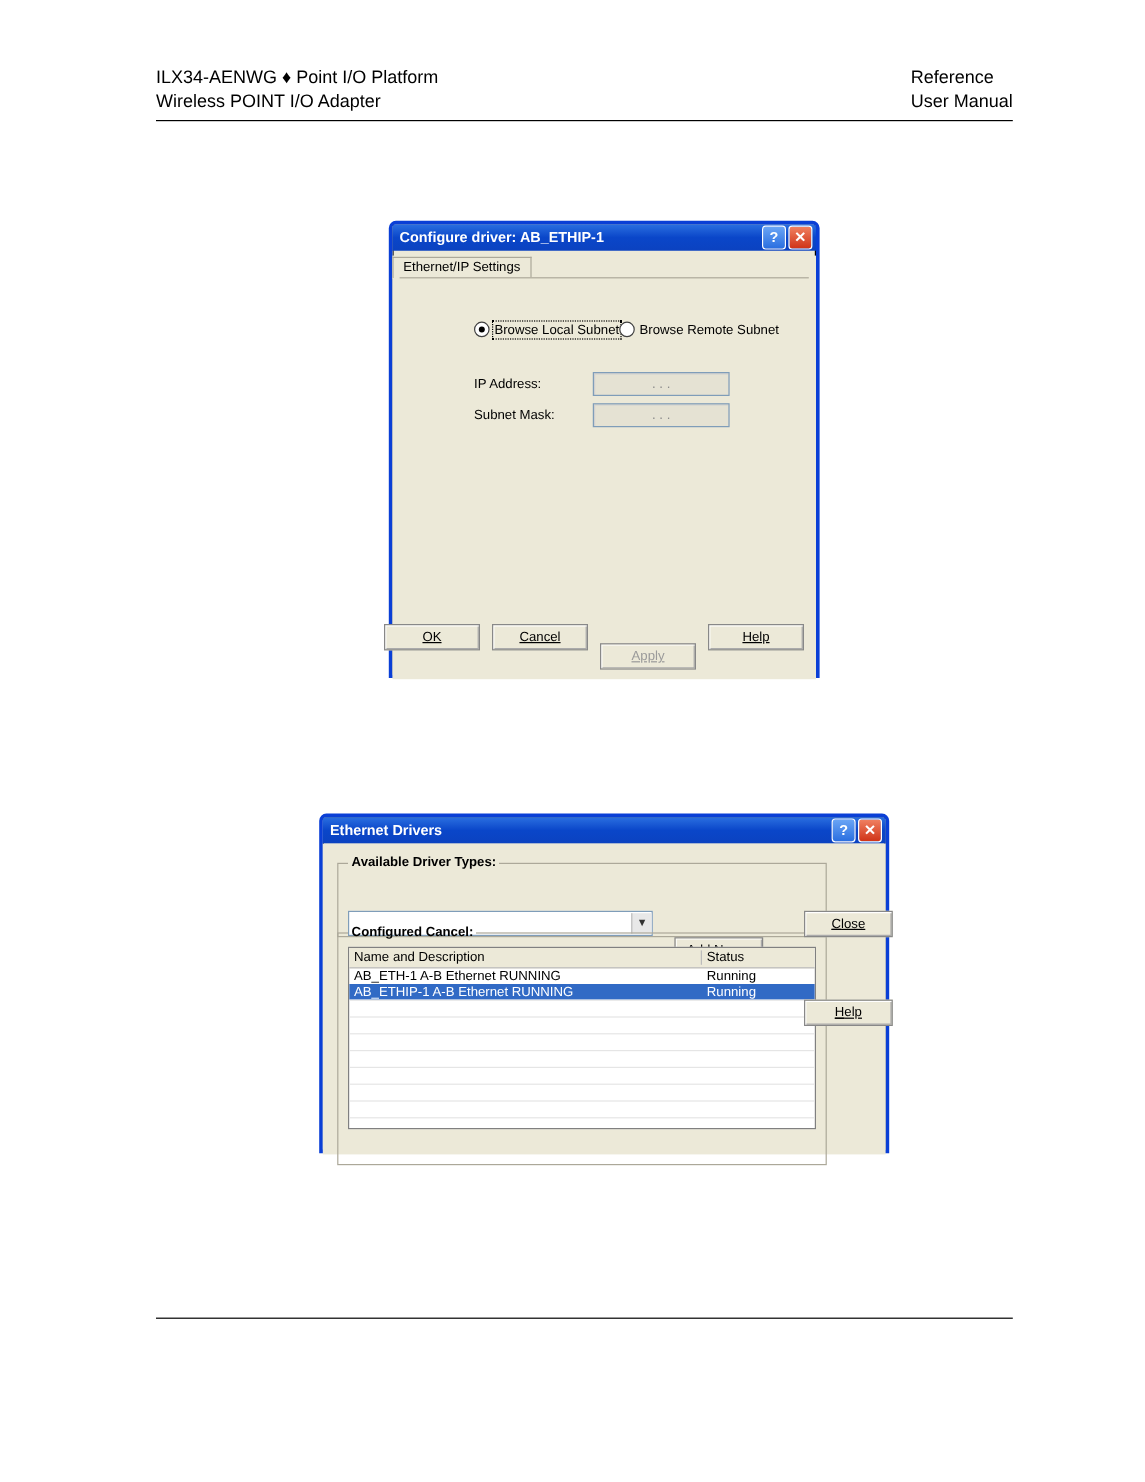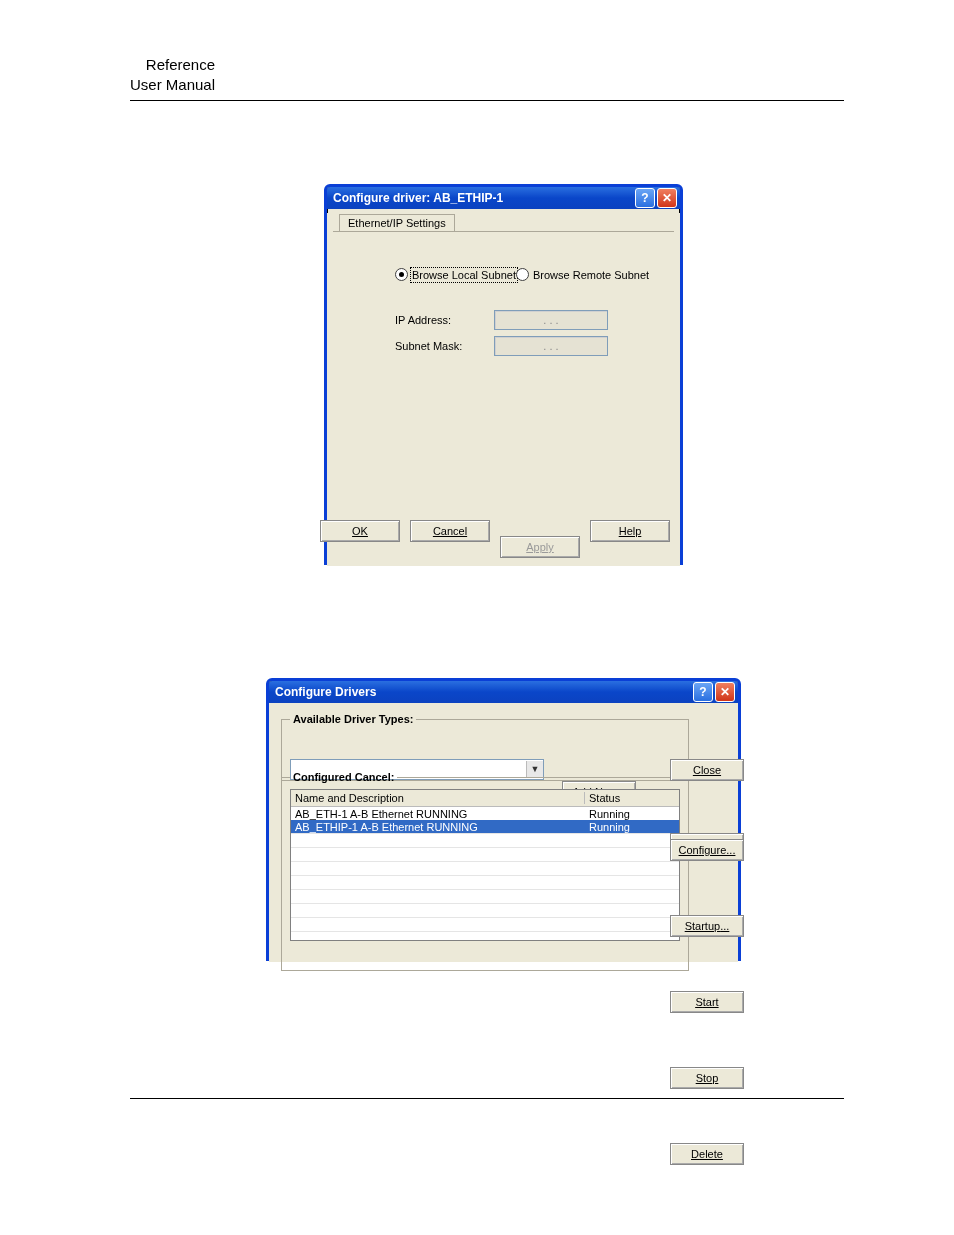--- a/index.html
+++ b/index.html
@@ -17,21 +17,21 @@
     left: 130px;
     right: 110px;
     border-bottom: 1px solid #000;
     padding-bottom: 4px;
     display: flex;
     justify-content: space-between;
     font-size: 15px;
     line-height: 1.35;
   }
   .page-header .left { text-align: left; }
-  .page-header .right { text-align: right; }
+  .page-header .right { }
 
   .page-footer-line {
     position: absolute;
     left: 130px;
     right: 110px;
     top: 1098px;
     border-top: 1px solid #000;
     height: 0;
   }
 
@@ -106,21 +106,21 @@
   fieldset.xp > legend {
     font-size: 11px;
     color: #000;
     padding: 0 3px;
     font-weight: bold;
   }
 
   
   .win1 { left: 324px; top: 184px; width: 353px; height: 375px; }
   .tab-strip {
-    margin: 4px 0 0 12px;
+    margin: 4px 0 0 0;
     display: flex;
     gap: 2px;
   }
   .tab {
     border: 1px solid #aca899;
     border-bottom: 1px solid #ece9d8;
     background: #ece9d8;
     padding: 2px 8px;
     font-size: 11px;
     position: relative;
@@ -218,20 +218,24 @@
     gap: 8px;
   }
   .xp-btn.small { min-width: 56px; height:20px;margin-top:46px; }
   .u { text-decoration: underline; }
 
 </style>
 </head>
 <body>
 
 <div class="page-header">
+  <div class="left">
+    <div>ILX34-AENWG ♦ Point I/O Platform</div>
+    <div>Wireless POINT I/O Adapter</div>
+  </div>
   <div class="right">
     <div>Reference</div>
     <div>User Manual</div>
   </div>
 </div>
 
 <div class="xp-window win1">
   <div class="xp-titlebar">
     <span>Configure driver: AB_ETHIP-1</span>
     <div class="xp-title-btns">
@@ -269,21 +273,21 @@
       <div class="xp-btn">OK</div>
       <div class="xp-btn">Cancel</div>
       <div class="xp-btn disabled">Apply</div>
       <div class="xp-btn">Help</div>
     </div>
   </div>
 </div>
 
 <div class="xp-window win2">
   <div class="xp-titlebar">
-    <span>Configure Drivers</span>
+    <span>Ethernet Drivers</span>
     <div class="xp-title-btns">
       <div class="xp-tbtn help">?</div>
       <div class="xp-tbtn close">✕</div>
     </div>
   </div>
   <div class="xp-body">
     <fieldset class="xp grp-types">
       <legend>Available Driver Types:</legend>
       <div class="row">
         <div class="combo">
@@ -322,33 +326,16 @@
     </fieldset>
 
     <div class="right-col">
       <div class="xp-btn small">
           <span><span class="u">C</span><span>lose</span></span>
         </div>
       <div class="xp-btn small">
           <span><span class="u">H</span>elp</span>
         </div>
     </div>
-    <div class="right-col2">
-      <div class="xp-btn small">
-          <span>Con<span class="u">f</span>igure...</span>
-        </div>
-      <div class="xp-btn small">
-          <span>Startu<span class="u">p</span>...</span>
-        </div>
-      <div class="xp-btn small">
-          <span><span class="u">S</span>tart</span>
-        </div>
-      <div class="xp-btn small">
-          <span>St<span class="u">o</span>p</span>
-        </div>
-      <div class="xp-btn small">
-          <span><span class="u">D</span>elete</span>
-        </div>
-    </div>
   </div>
 </div>
 
 <div class="page-footer-line"></div>
 
 </body></html>

